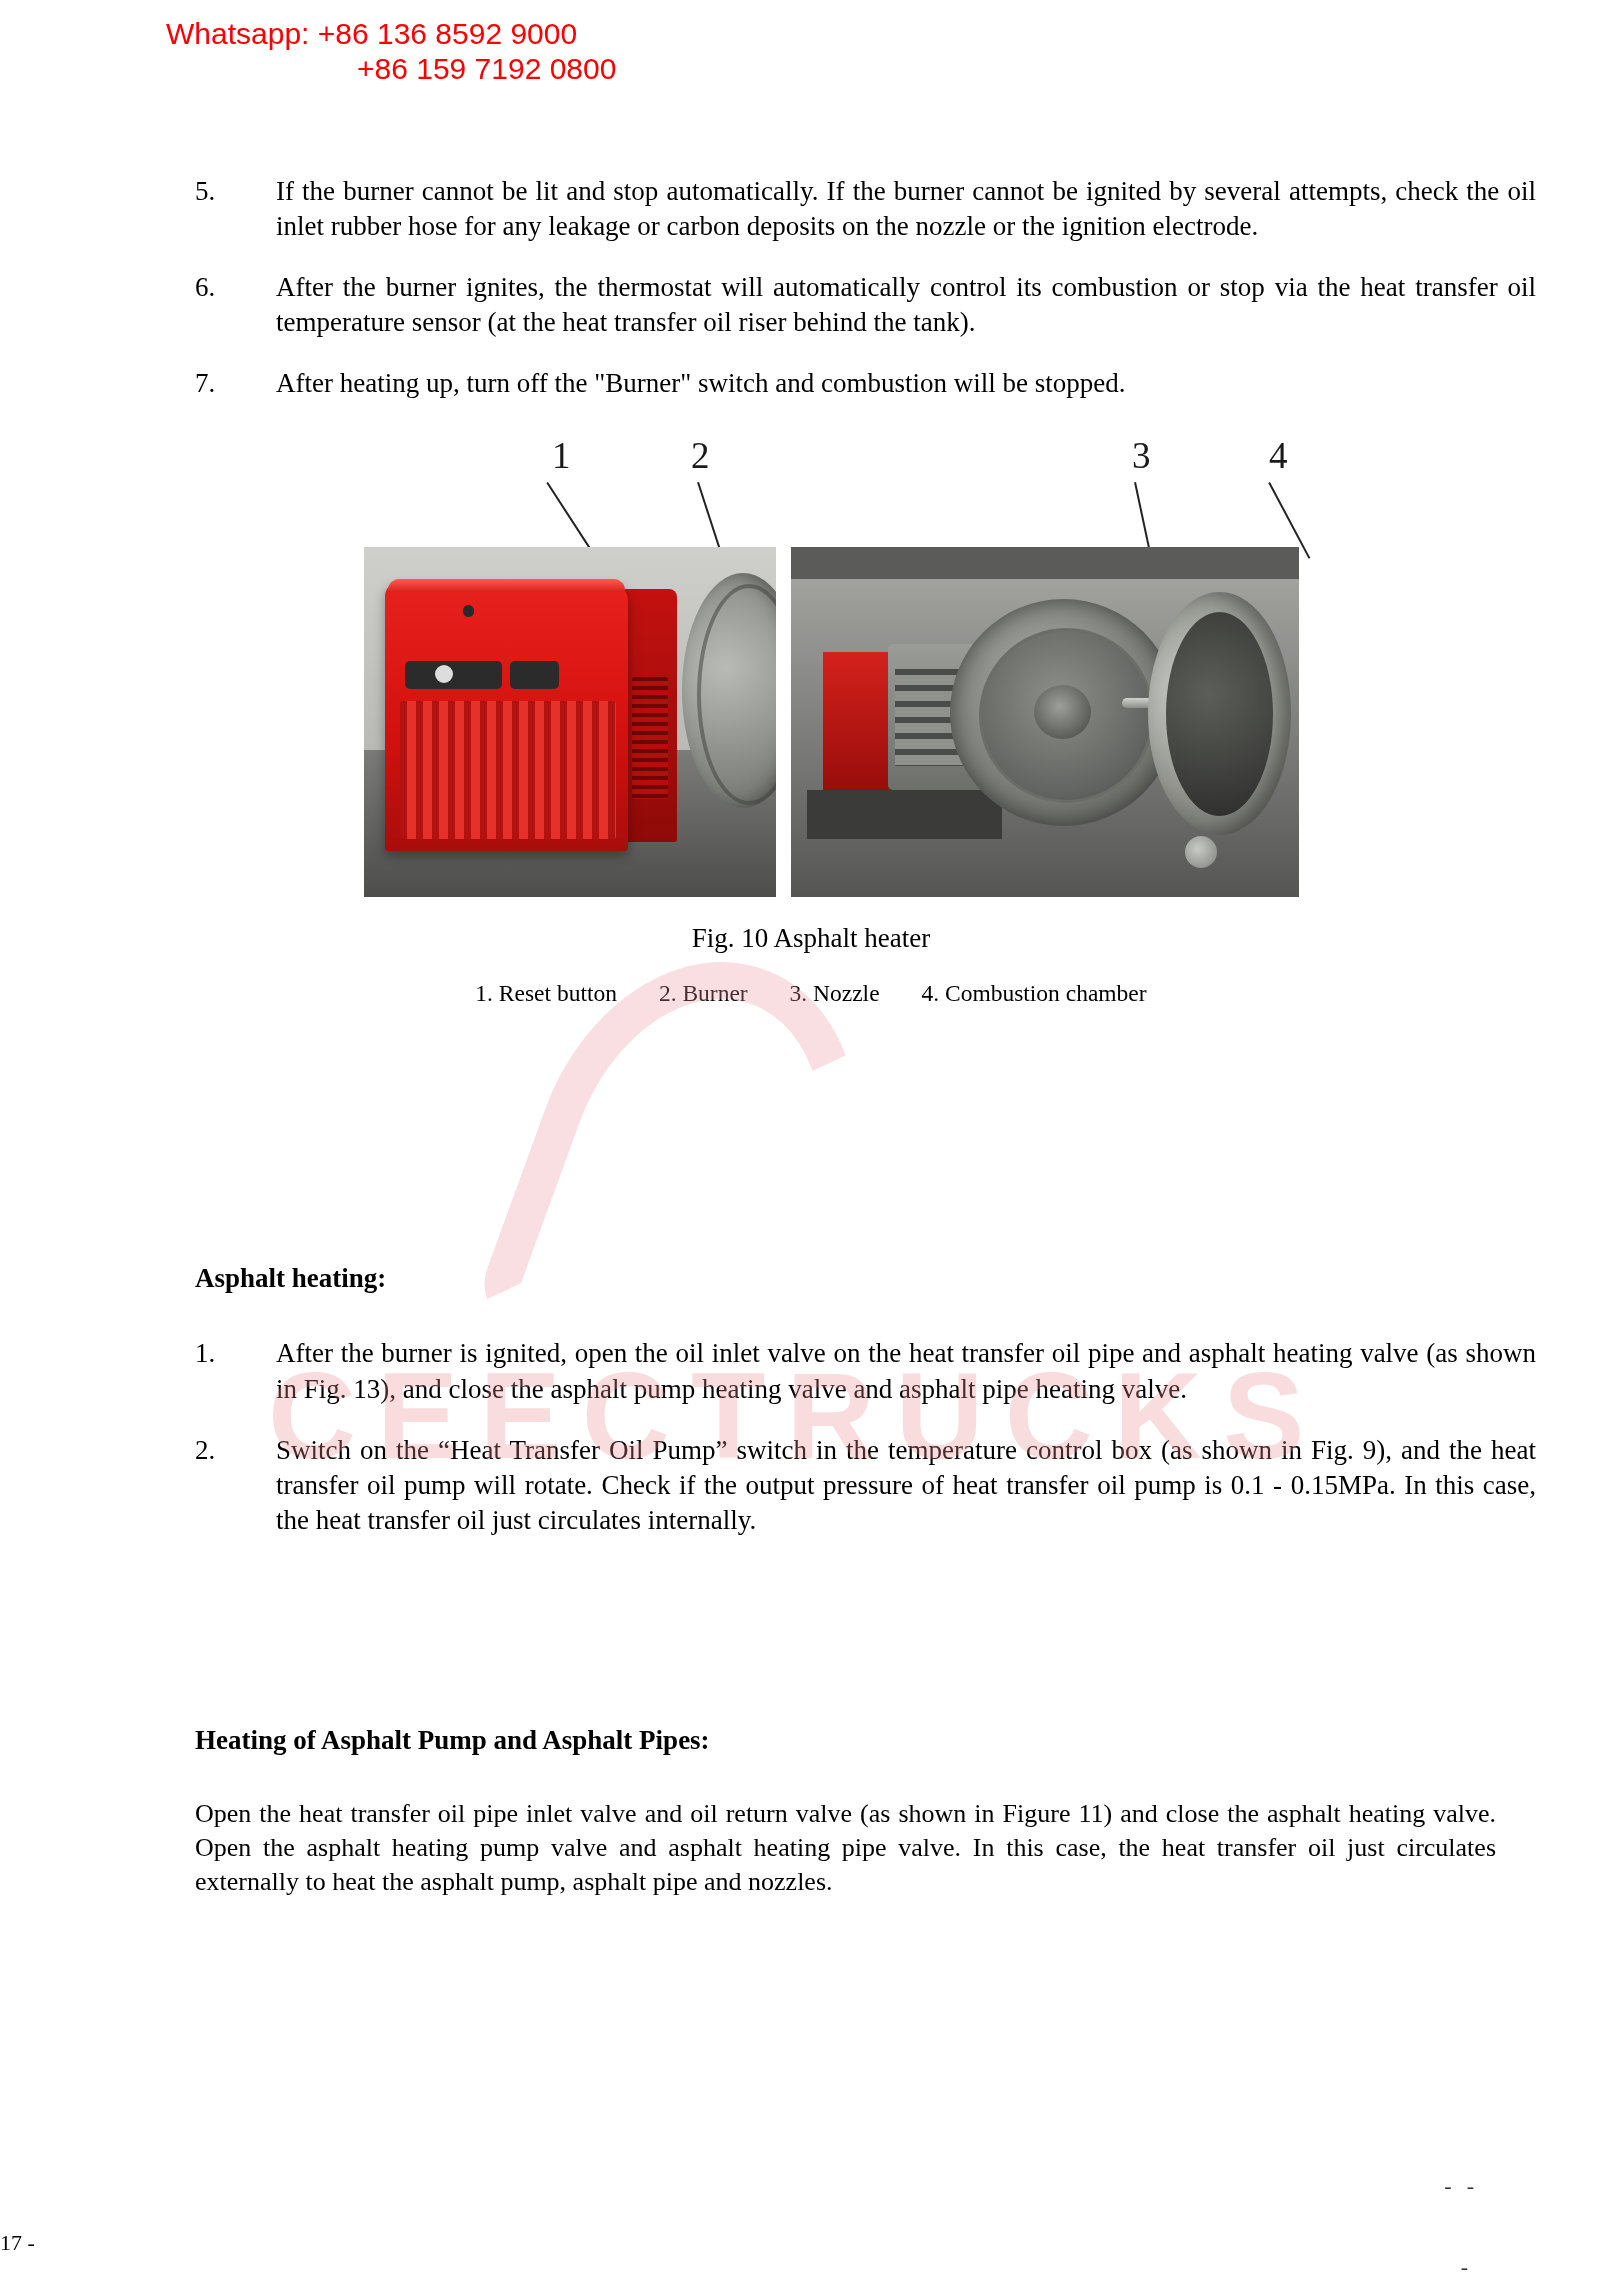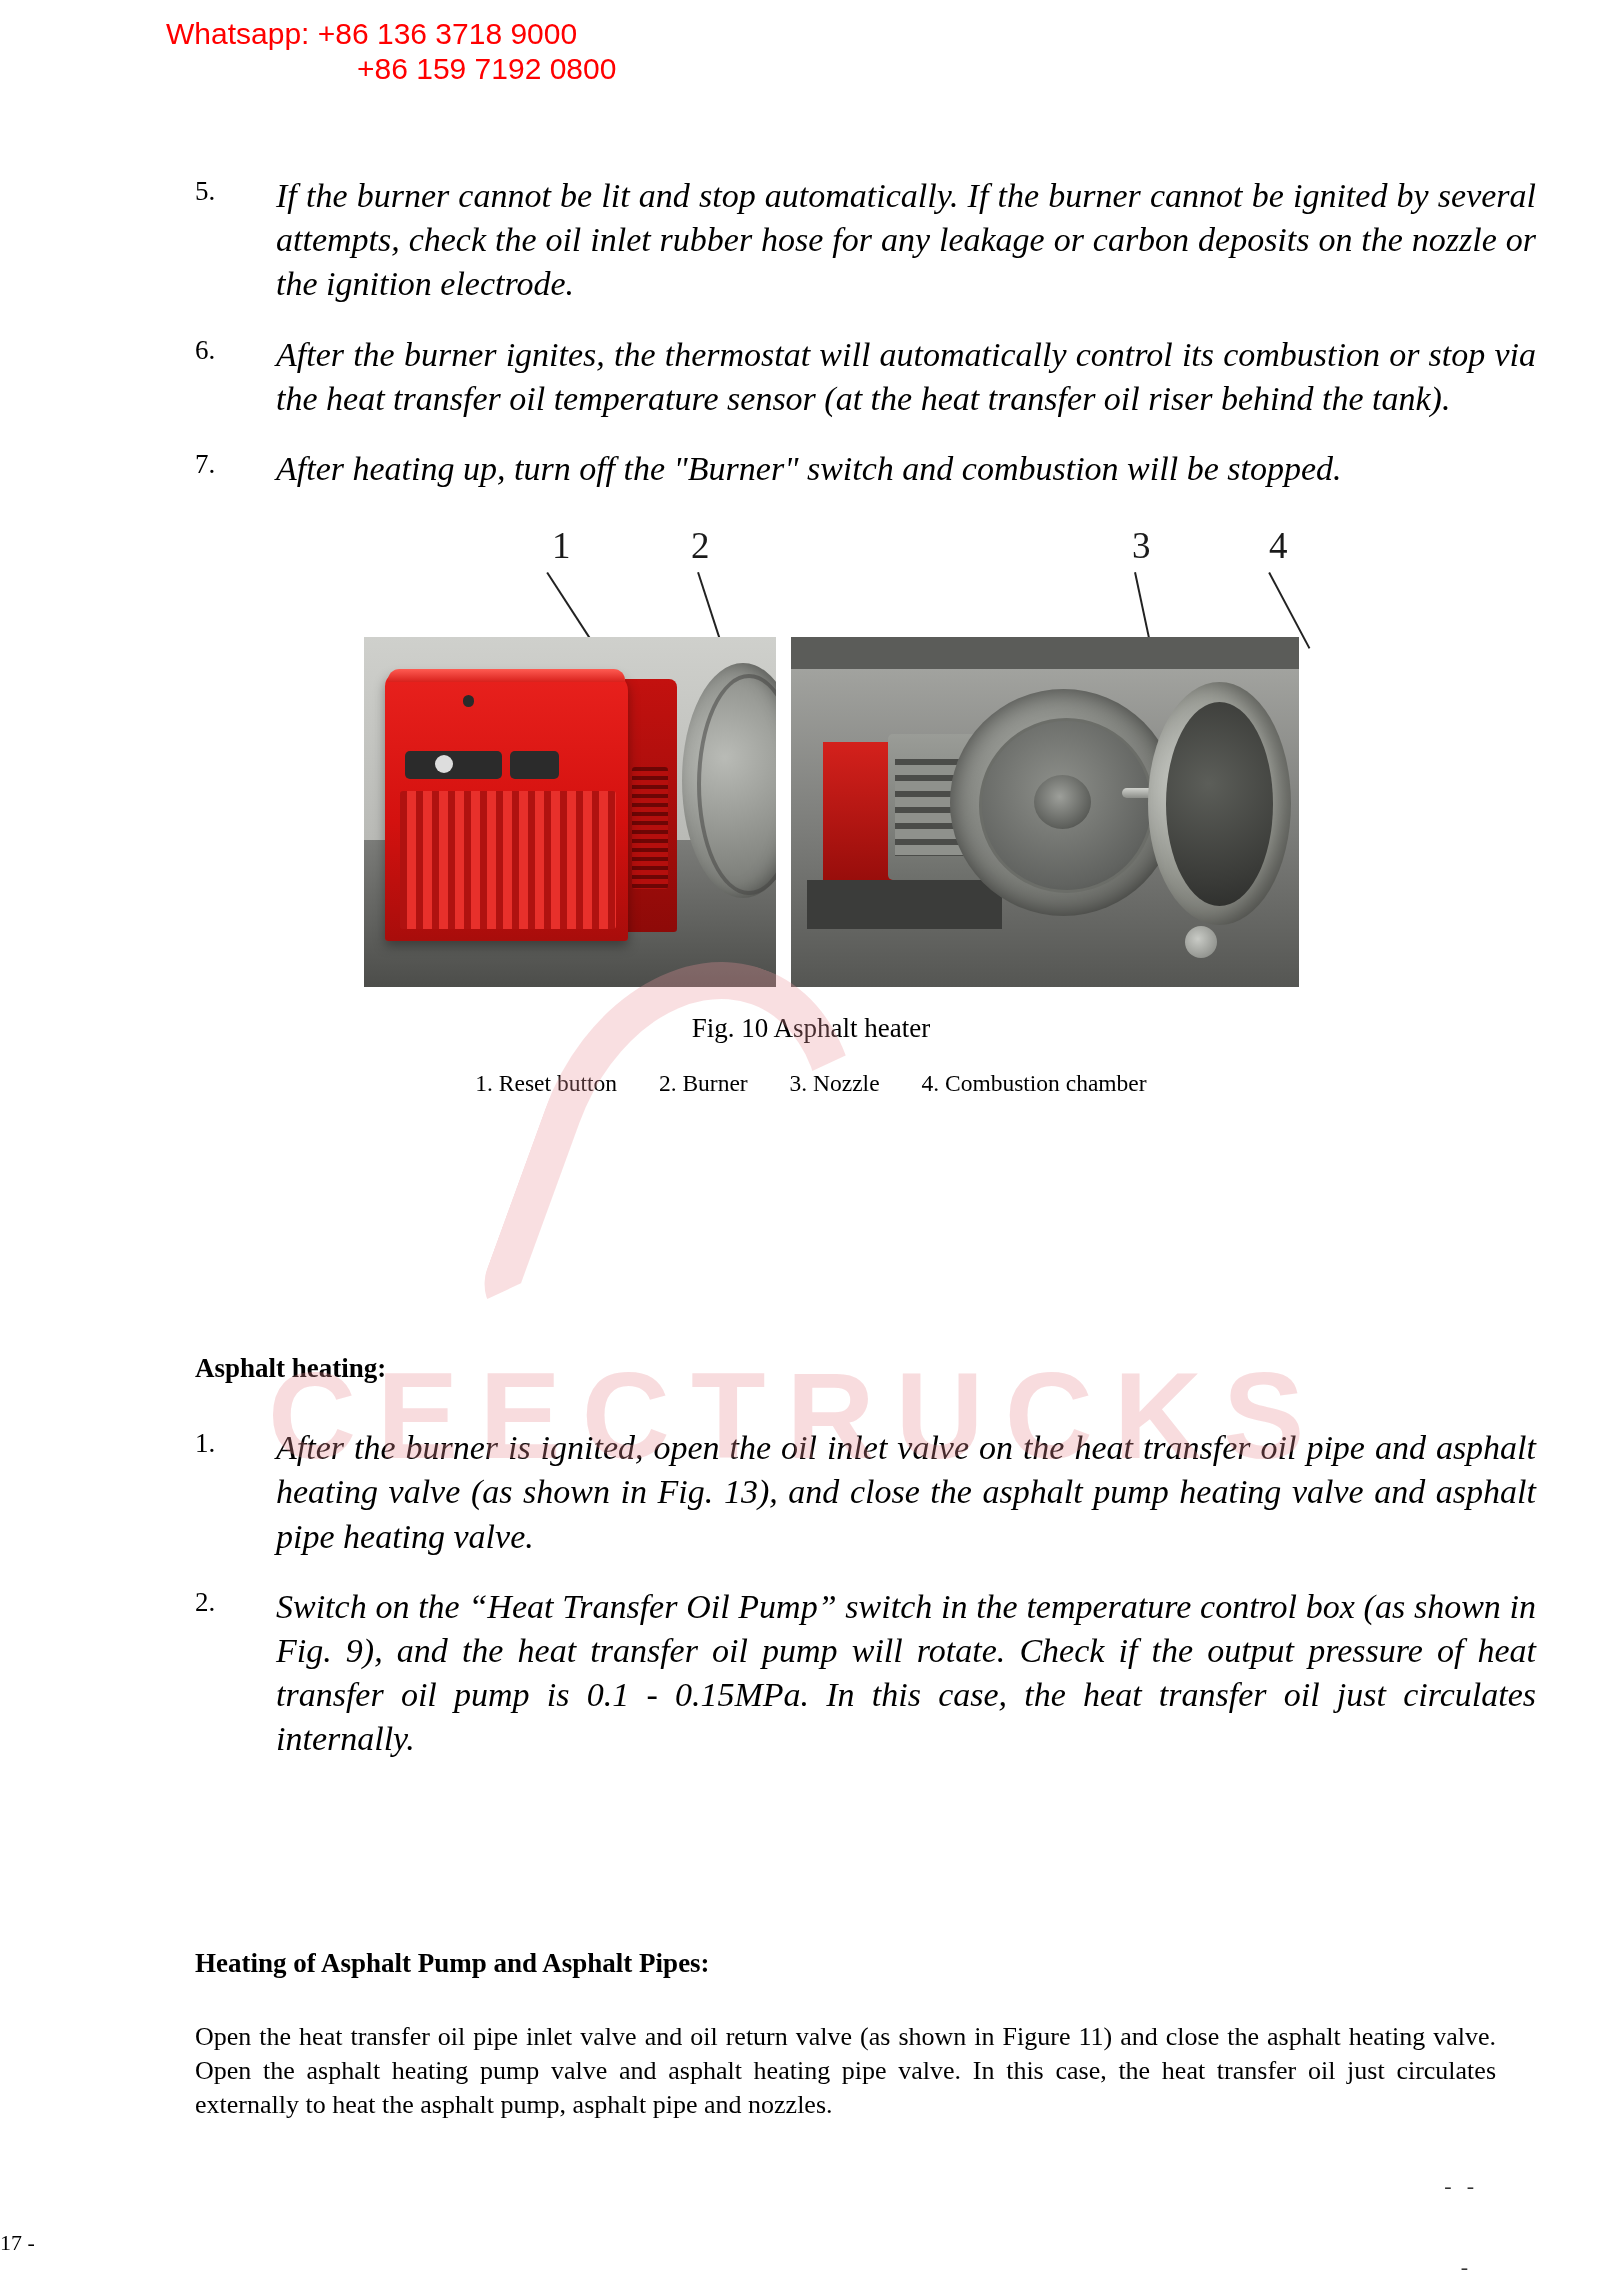--- a/index.html
+++ b/index.html
@@ -69,25 +69,24 @@
     position: absolute;
     left: 195px;
     top: 0;
     width: 49px;
     font-size: 27px;
     line-height: 1.30;
   }
   .item .txt {
     margin-left: 276px;
     margin-right: 86px;
-    font-size: 34px;
+    font-size: 27px;
     line-height: 1.30;
     text-align: justify;
     text-justify: inter-word;
-    font-style: italic;
   }
 
   
   .figure-wrap {
     position: relative;
     width: 1622px;
     height: 698px;
     margin-top: 26px;
   }
   .callouts {
@@ -323,21 +322,21 @@
   }
   .footer-dash2 {
     position:absolute; right:154px; bottom:14.6px; font-size:22px; color:#333;
   }
 </style>
 </head>
 <body>
 
 <div class="header">
   <div class="col-left">
-    <div>Whatsapp: +86 136 3718 9000</div>
+    <div>Whatsapp: +86 136 8592 9000</div>
     <div class="line2">+86 159 7192 0800</div>
   </div>
 </div>
 
 <div class="watermark">
   <div class="wm-swirl"></div>
   <div class="wm-text">CEECTRUCKS</div>
 </div>
 
 <div class="page">

